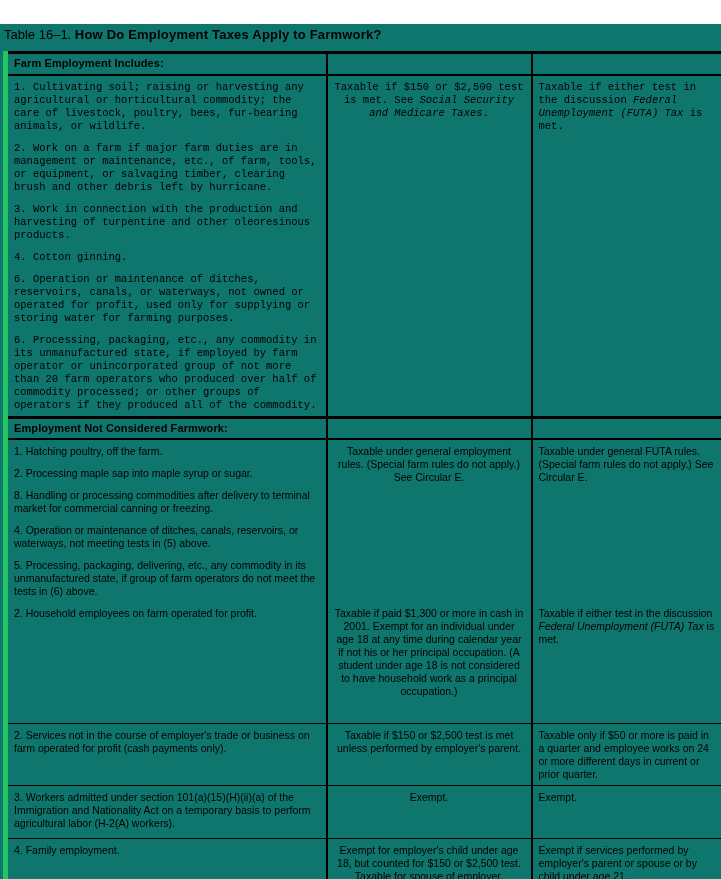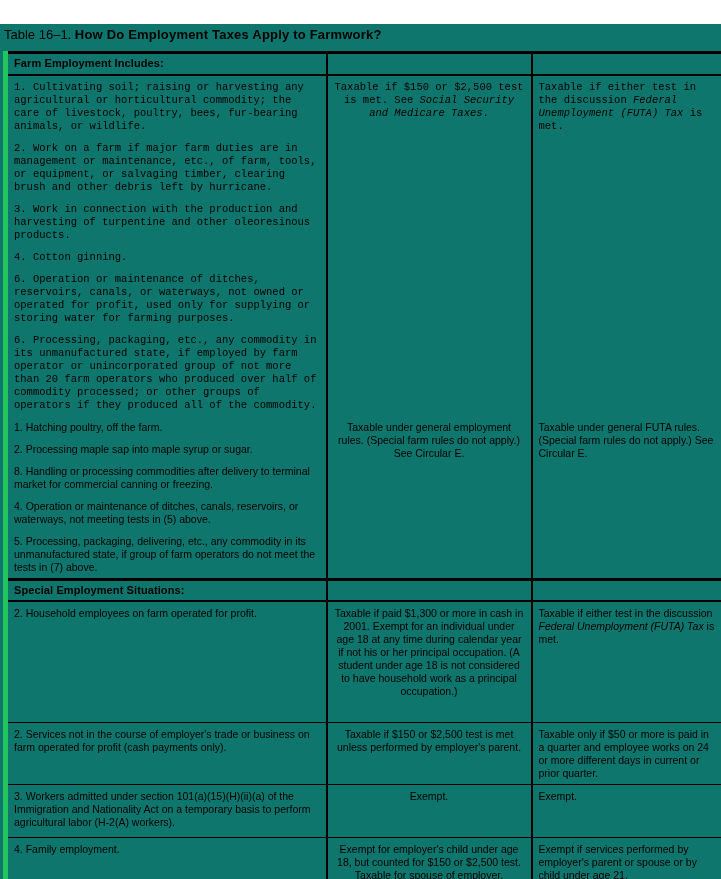--- a/index.html
+++ b/index.html
@@ -113,37 +113,37 @@
         <p class="item">2. Work on a farm if major farm duties are in management or maintenance, etc., of farm, tools, or equipment, or salvaging timber, clearing brush and other debris left by hurricane.</p>
         <p class="item">3. Work in connection with the production and harvesting of turpentine and other oleoresinous products.</p>
         <p class="item">4. Cotton ginning.</p>
         <p class="item">6. Operation or maintenance of ditches, reservoirs, canals, or waterways, not owned or operated for profit, used only for supplying or storing water for farming purposes.</p>
         <p class="item">6. Processing, packaging, etc., any commodity in its unmanufactured state, if employed by farm operator or unincorporated group of not more than 20 farm operators who produced over half of commodity processed; or other groups of operators if they produced all of the commodity.</p>
       </td>
       <td class="cell-2 rich"><span>Taxable if $150 or $2,500 test is met. See </span><i>Social Security and Medicare Taxes</i><span>.</span></td>
       <td class="cell-3 rich"><span>Taxable if either test in the discussion </span><i>Federal Unemployment (FUTA) Tax</i><span> is met.</span></td>
     </tr>
 
+    <tr class="sechead">
+      <td class="cell-1">Employment Not Considered Farmwork:</td>
+      <td class="cell-2"></td>
+      <td class="cell-3"></td>
+    </tr>
     <tr class="body-nfarm">
       <td class="cell-1">
         <p class="item">1. Hatching poultry, off the farm.</p>
         <p class="item">2. Processing maple sap into maple syrup or sugar.</p>
         <p class="item">8. Handling or processing commodities after delivery to terminal market for commercial canning or freezing.</p>
         <p class="item">4. Operation or maintenance of ditches, canals, reservoirs, or waterways, not meeting tests in (5) above.</p>
-        <p class="item">5. Processing, packaging, delivering, etc., any commodity in its unmanufactured state, if group of farm operators do not meet the tests in (7) above.</p>
+        <p class="item">5. Processing, packaging, delivering, etc., any commodity in its unmanufactured state, if group of farm operators do not meet the tests in (6) above.</p>
       </td>
       <td class="cell-2 rich"><span>Taxable under general employment rules. (Special farm rules do not apply.) See Circular E.</span><i></i><span></span></td>
       <td class="cell-3 rich"><span>Taxable under general FUTA rules. (Special farm rules do not apply.) See Circular E.</span><i></i><span></span></td>
     </tr>
 
-    <tr class="sechead">
-      <td class="cell-1">Special Employment Situations:</td>
-      <td class="cell-2"></td>
-      <td class="cell-3"></td>
-    </tr>
 
     <tr class="sp-row-1">
       <td class="cell-1">2. Household employees on farm operated for profit.</td>
       <td class="cell-2 rich"><span>Taxable if paid $1,300 or more in cash in 2001. Exempt for an individual under age 18 at any time during calendar year if not his or her principal occupation. (A student under age 18 is not considered to have household work as a principal occupation.)</span><i></i><span></span></td>
       <td class="cell-3 rich"><span>Taxable if either test in the discussion </span><i>Federal Unemployment (FUTA) Tax</i><span> is met.</span></td>
     </tr>
 
     <tr class="sp-row-2">
       <td class="cell-1">2. Services not in the course of employer's trade or business on farm operated for profit (cash payments only).</td>
       <td class="cell-2 rich"><span>Taxable if $150 or $2,500 test is met unless performed by employer's parent.</span><i></i><span></span></td>

